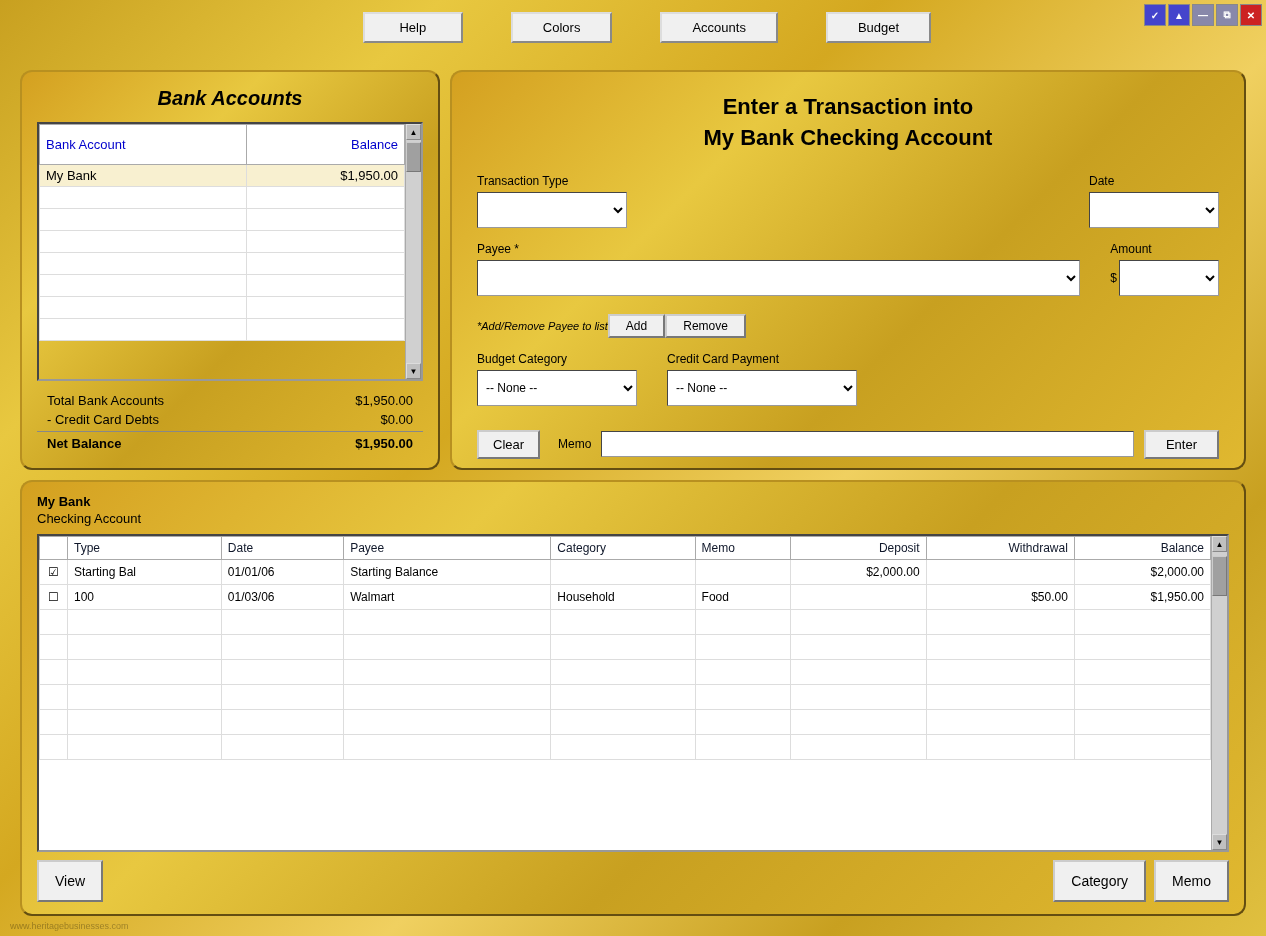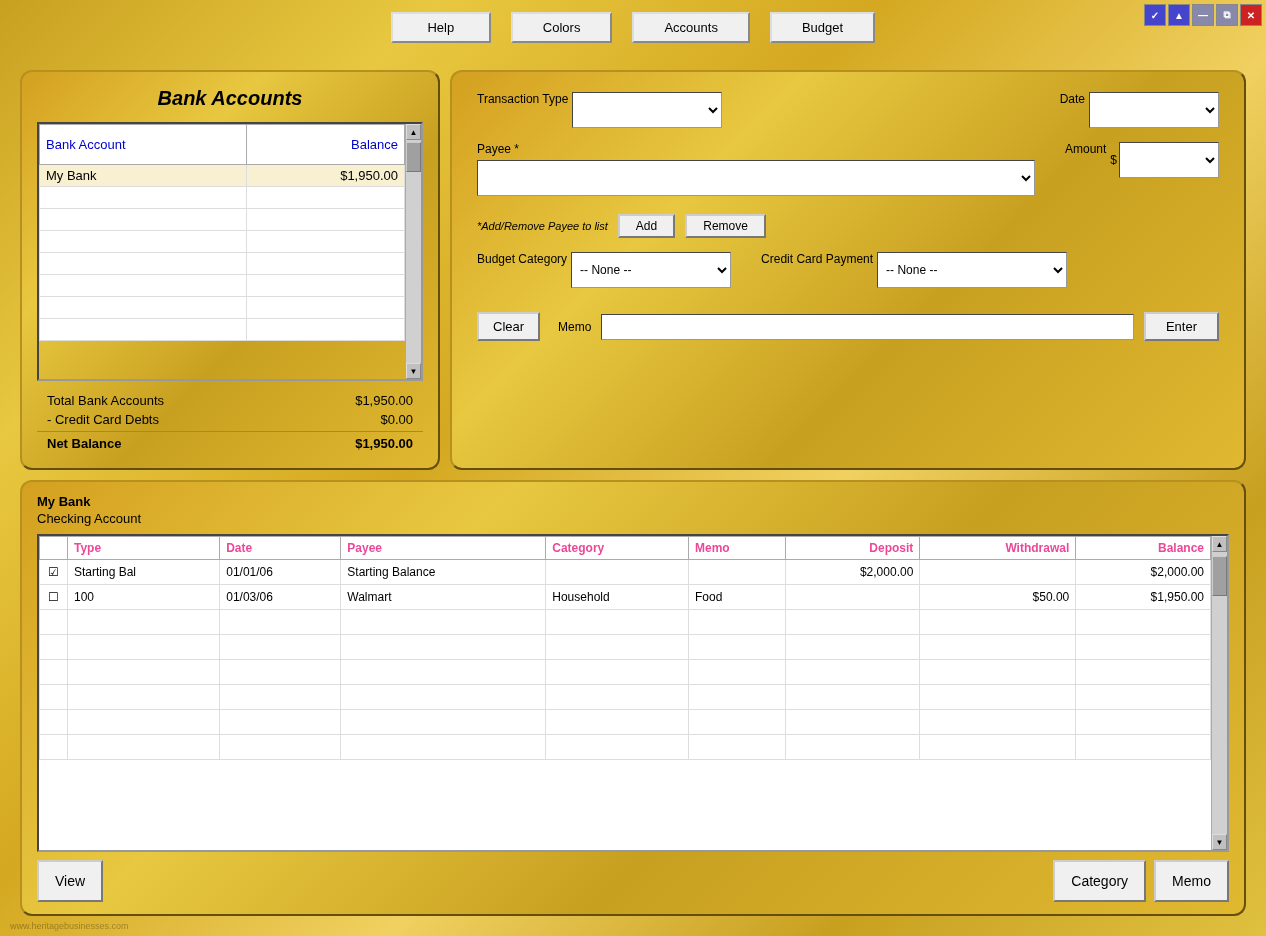--- a/index.html
+++ b/index.html
@@ -47,20 +47,21 @@
       padding: 0 20px;
     }
     .nav-btn {
       background: #f0f0f0;
       border: 2px outset #ddd;
       padding: 6px 30px;
       font-size: 13px;
       cursor: pointer;
       min-width: 100px;
       text-align: center;
+      margin-left: 28px;
     }
 
     
     .main-container {
       position: absolute;
       top: 70px; left: 20px; right: 20px; bottom: 20px;
       display: flex;
       flex-direction: column;
       gap: 10px;
     }
@@ -169,20 +170,21 @@
     }
 
     .form-row {
       display: flex;
       align-items: flex-start;
       gap: 20px;
     }
 
     .form-field {
       display: flex;
+      flex-direction: column;
       gap: 4px;
     }
     .field-label {
       font-size: 12px;
       color: #000;
     }
     .form-select {
       background: white;
       border: 1px inset #999;
       padding: 3px 4px;
@@ -192,21 +194,20 @@
 
     .payee-row {
       display: flex;
       flex-direction: column;
       gap: 4px;
     }
 
     .add-remove-row {
       display: flex;
       align-items: center;
-      gap: 10px;
       margin-top: 4px;
     }
     .add-remove-label {
       font-size: 11px;
       color: #000;
       font-style: italic;
     }
     .action-btn {
       background: #f0f0f0;
       border: 2px outset #ccc;
@@ -277,25 +278,25 @@
       border: 2px inset #999;
       position: relative;
       background: white;
     }
     .transactions-table {
       width: 100%;
       border-collapse: collapse;
     }
     .transactions-table th {
       background: white;
-      color: #ec4899;
+      color: #0f172a;
       text-align: left;
       padding: 4px 6px;
       border: 1px solid #aaa;
-      font-weight: bold;
+      font-weight: normal;
       font-size: 12px;
     }
     .transactions-table td {
       padding: 3px 6px;
       border: 1px solid #ddd;
       height: 25px;
       font-size: 12px;
       background: white;
     }
     .transactions-table th:first-child,
@@ -487,20 +488,24 @@
           <span>$0.00</span>
         </div>
         <div class="summary-row net">
           <span>Net Balance</span>
           <span>$1,950.00</span>
         </div>
       </div>
     </div>
 
     <div class="transaction-panel">
+      <div class="transaction-title">
+        <span style="white-space:pre-line;">Enter a Transaction into
+My Bank Checking Account</span>
+      </div>
 
       <div class="form-grid">
 
         <div class="form-row">
           <div class="form-field">
             <label class="field-label">Transaction Type</label>
             <select class="form-select type-select">
               <option value=""></option>
             </select>
           </div>

